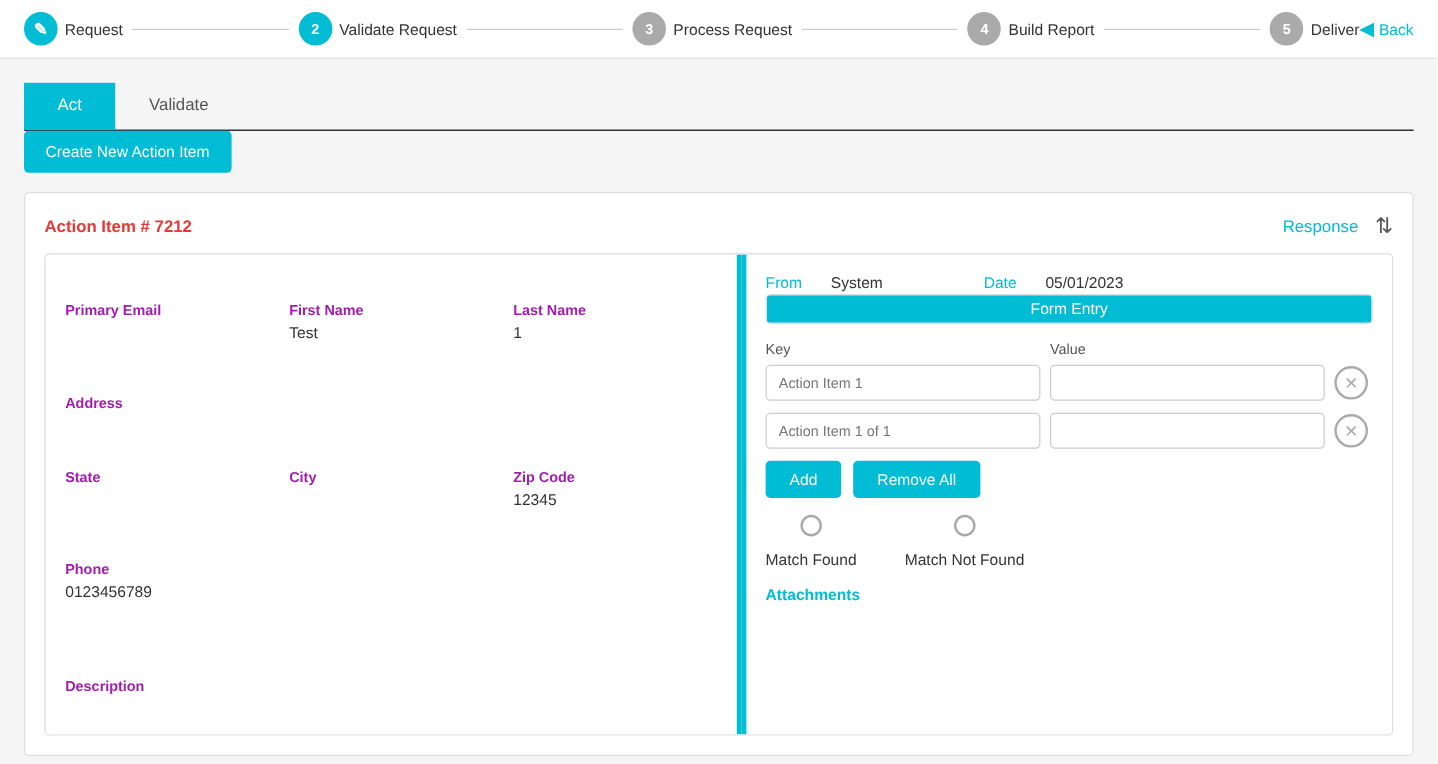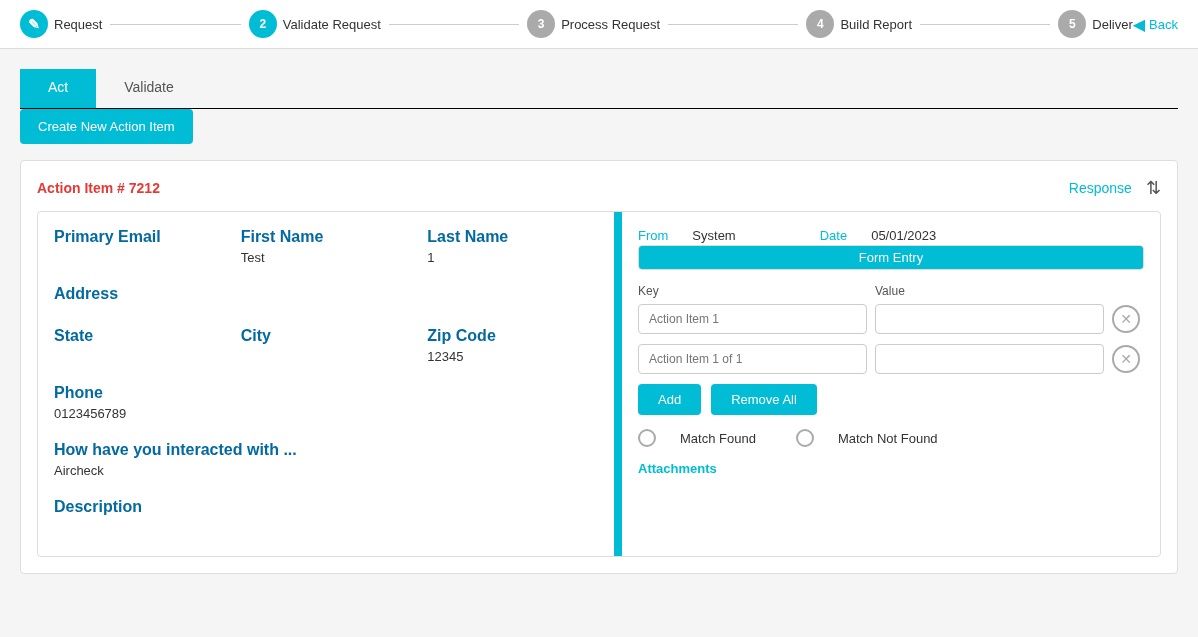--- a/index.html
+++ b/index.html
@@ -149,24 +149,25 @@
     .form-row {
       display: flex;
       gap: 16px;
       margin-bottom: 20px;
     }
     .form-field {
       flex: 1;
     }
     .form-field label {
       display: block;
-      color: #0369a1;
-      font-size: 16px;
+      color: #a21caf;
+      font-size: 12px;
       font-weight: bold;
       margin-bottom: 4px;
+      margin-top: 24px;
     }
     .form-field .field-value {
       font-size: 13px;
       color: #333;
     }
 
     
     .right-panel {
       flex: 1;
       padding: 16px;
@@ -284,23 +285,24 @@
     
     .radio-row {
       display: flex;
       gap: 40px;
       align-items: center;
       margin-bottom: 14px;
     }
     .radio-item {
       display: flex;
       align-items: center;
-      gap: 24px;
-      font-size: 13px;
-      cursor: pointer;
+      gap: 12px;
+      font-size: 13px;
+      cursor: pointer;
+      flex-direction: column;
     }
     .radio-circle {
       width: 18px;
       height: 18px;
       border-radius: 50%;
       border: 2px solid #aaa;
       background: #fff;
       flex-shrink: 0;
     }
 
@@ -432,24 +434,20 @@
         </div>
 
         <div class="form-row">
           <div class="form-field">
             <label>Phone</label>
             <span class="field-value">0123456789</span>
           </div>
         </div>
 
         <div class="form-row">
-          <div class="form-field">
-            <label>How have you interacted with ...</label>
-            <span class="field-value">Aircheck</span>
-          </div>
         </div>
 
         <div class="form-row">
           <div class="form-field">
             <label>Description</label>
             <span class="field-value"></span>
           </div>
         </div>
 
       </div>

